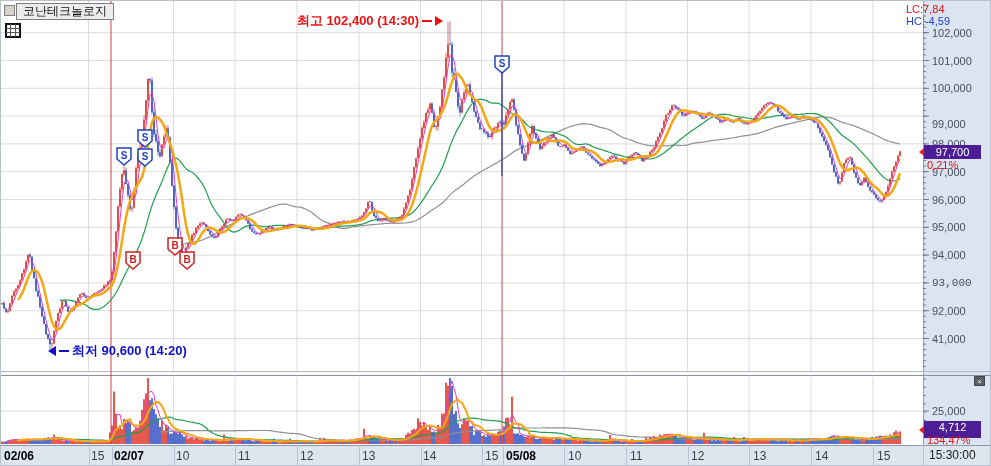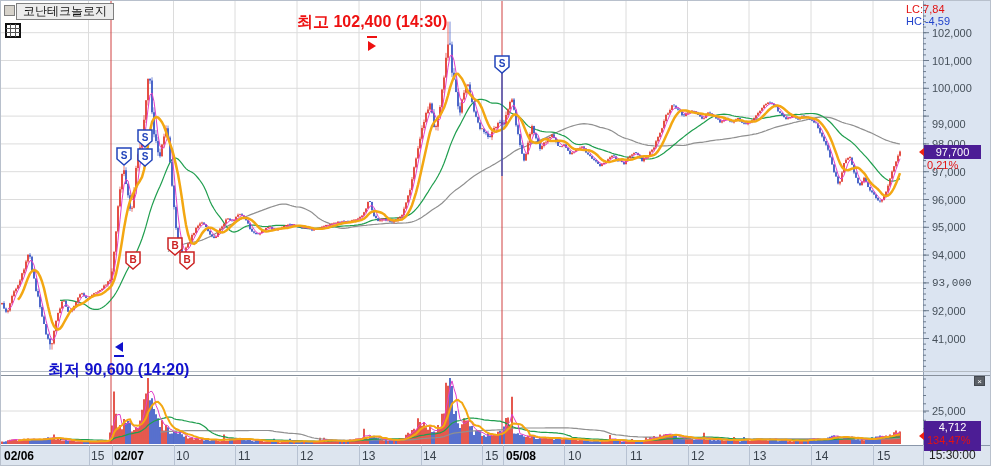--- a/index.html
+++ b/index.html
@@ -25,27 +25,27 @@
   .t-lbl{position:absolute;top:3px;height:16px;line-height:16px;font-size:12px;color:#39424c;}
   .t-lbl.bold{font-weight:700;color:#000;}
   .bar-div{position:absolute;top:0;width:1px;height:22px;background:#b7c2d2;}
   #session-end{left:928px;top:447px;font-size:12px;color:#222;}
   
   .badge{position:absolute;left:923px;width:57px;background:#4c1d95;color:#fff;font-size:11px;
      text-align:center;}
   .badge::before{content:'';position:absolute;left:-5px;top:50%;margin-top:-4px;
      border-top:4px solid transparent;border-bottom:4px solid transparent;border-right:5px solid #ee2211;}
   #price-badge{top:144px;height:14px;line-height:14px;}
-  #vol-badge{top:420px;height:30px;line-height:13px;}
+  #vol-badge{top:420px;height:17px;line-height:13px;}
   .red-pct{position:absolute;left:926px;font-size:11px;color:#e31212;}
   #price-pct{top:158px;}
   #vol-pct{top:433px;}
   #vol-grid-lbl{position:absolute;left:931px;top:404px;font-size:11px;color:#46505a;}
   
-  .annot{position:absolute;display:flex;align-items:center;gap:3px;font-size:16px;font-weight:700;flex-direction:column;}
+  .annot{position:absolute;display:flex;align-items:center;gap:3px;font-size:13px;font-weight:700;}
   #annot-high{left:296px;top:11px;color:#ee1111;}
   #annot-low{left:47px;top:341px;color:#1111cc;}
   .a-line-r{width:10px;height:2px;background:#ee1111;}
   .a-tri-r{width:0;height:0;border-top:5px solid transparent;border-bottom:5px solid transparent;border-left:8px solid #ee1111;}
   .a-line-l{width:10px;height:2px;background:#1111cc;}
   .a-tri-l{width:0;height:0;border-top:5px solid transparent;border-bottom:5px solid transparent;border-right:8px solid #1111cc;}
   
   #vol-expand{left:973px;top:375px;width:11px;height:10px;background:#5a5f66;color:#fff;
      font-size:8px;line-height:10px;text-align:center;border:1px solid #434850;box-sizing:border-box;}
 </style>

